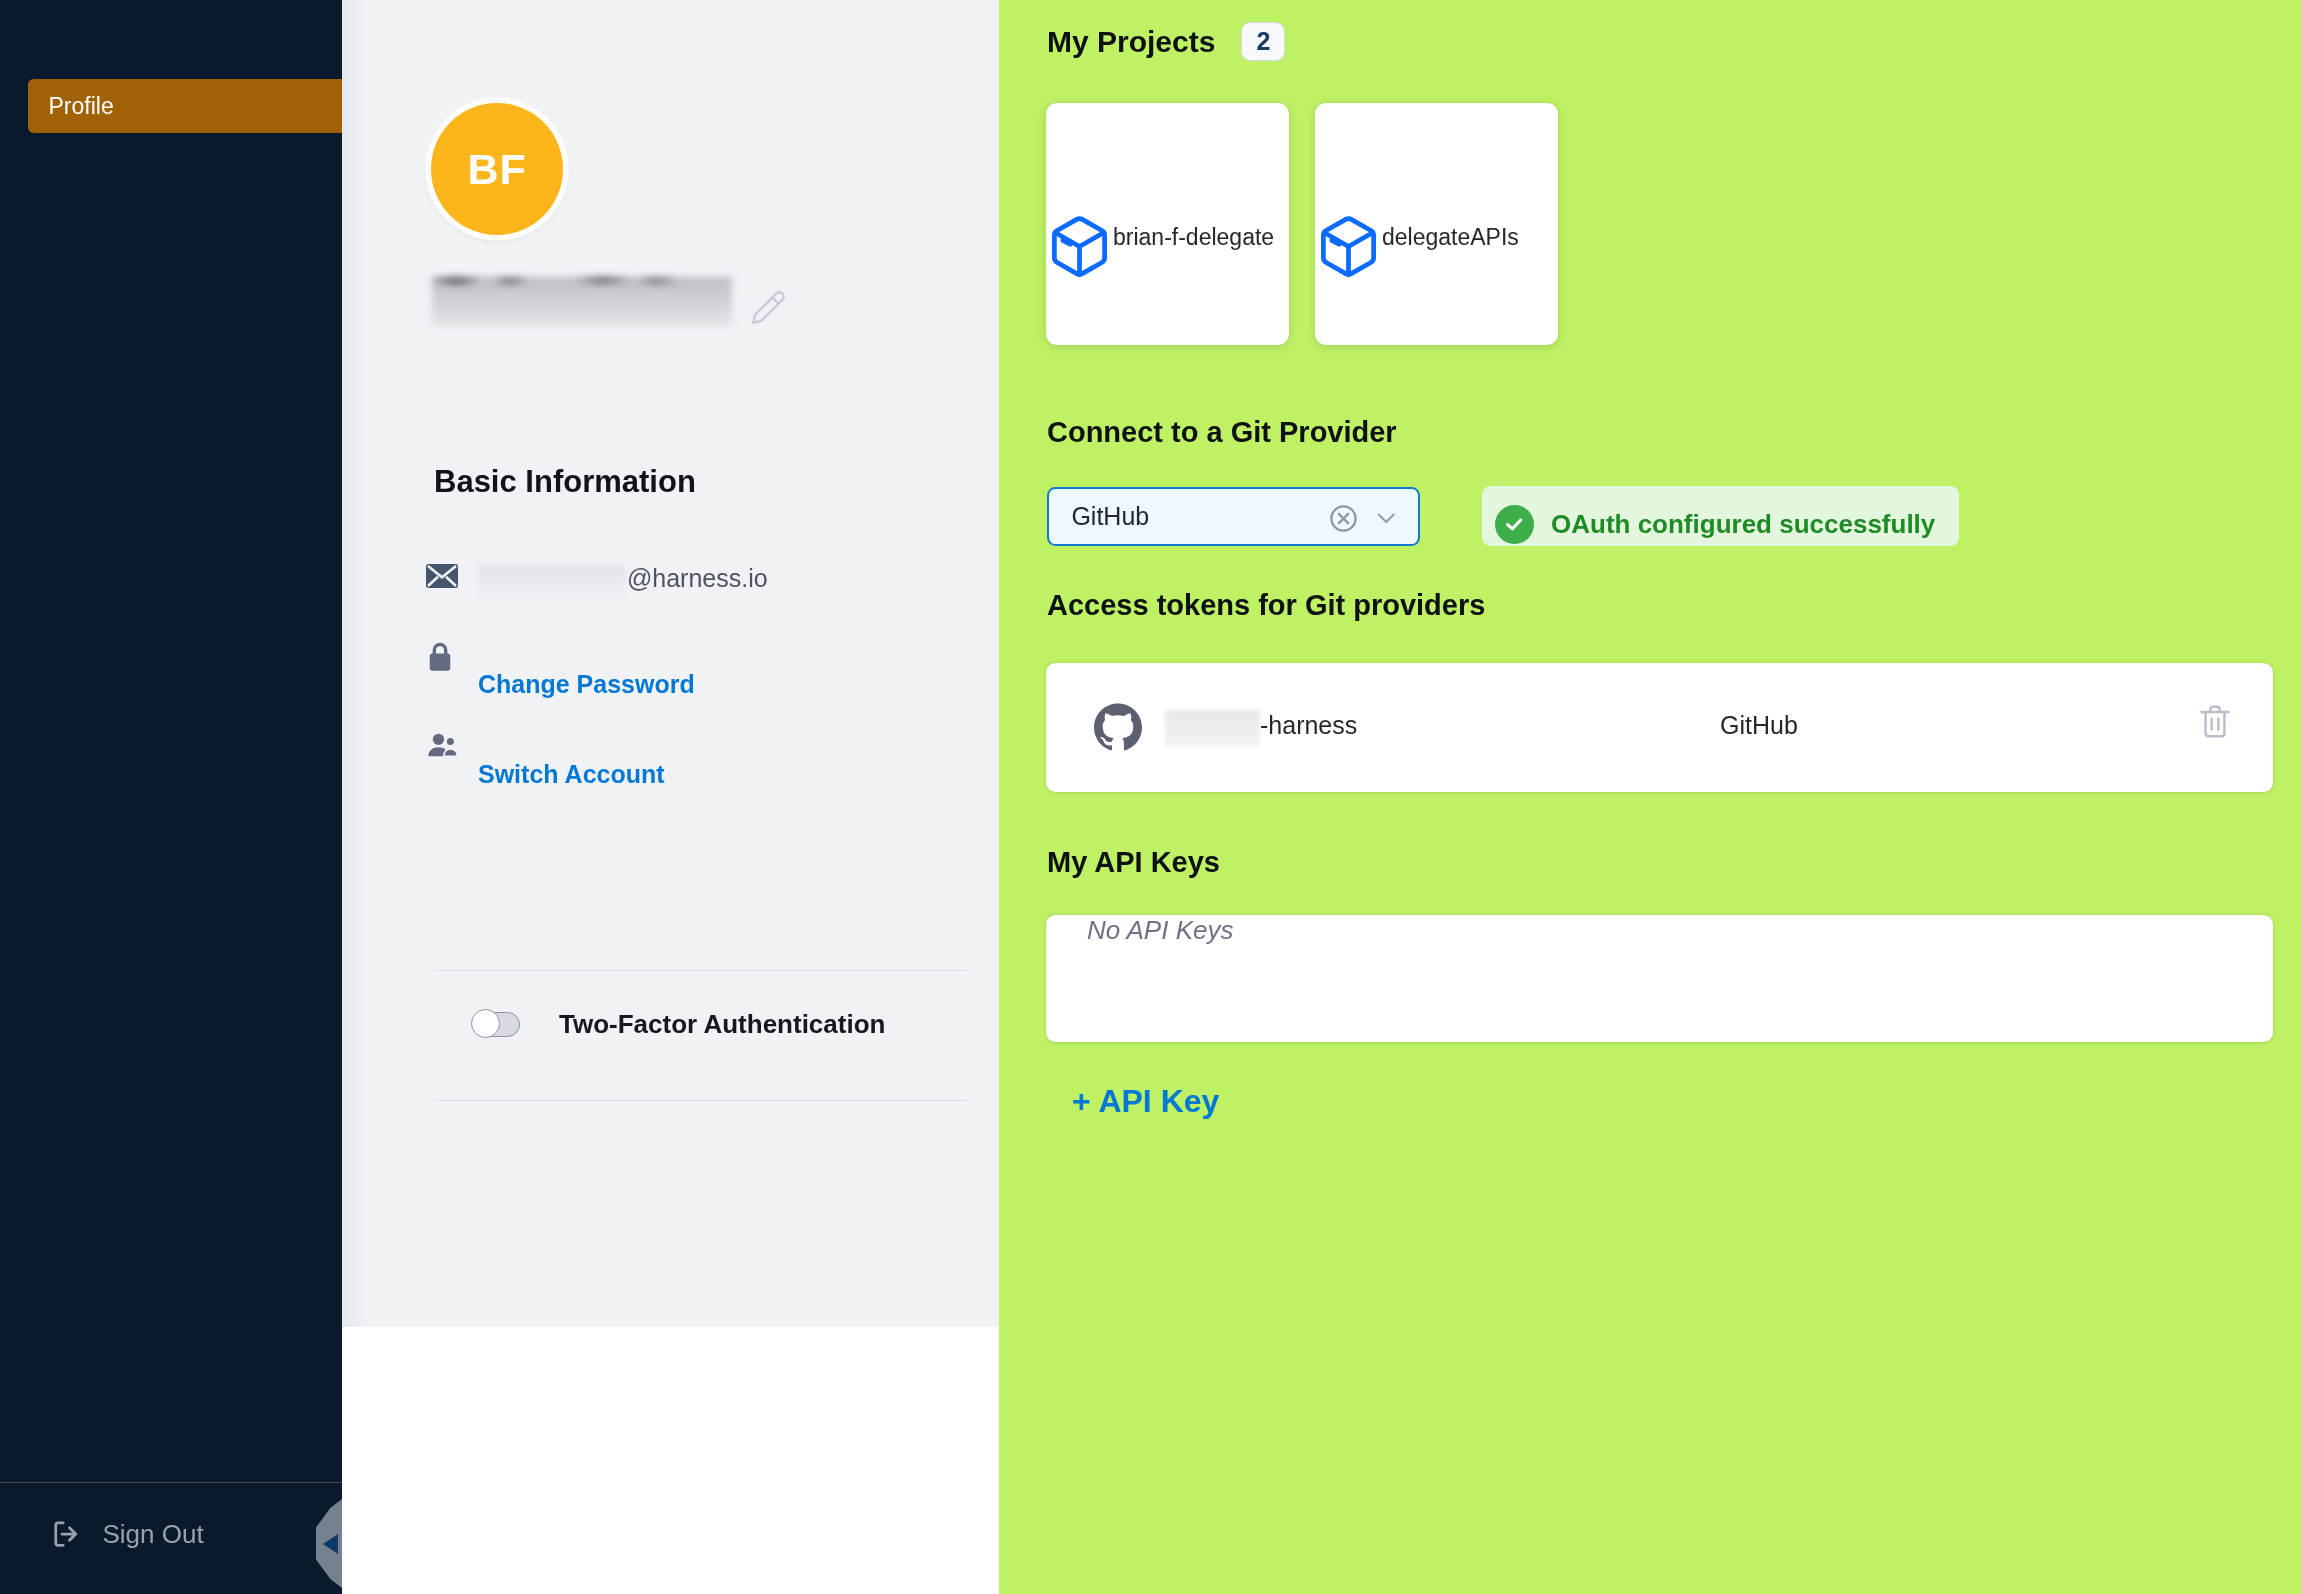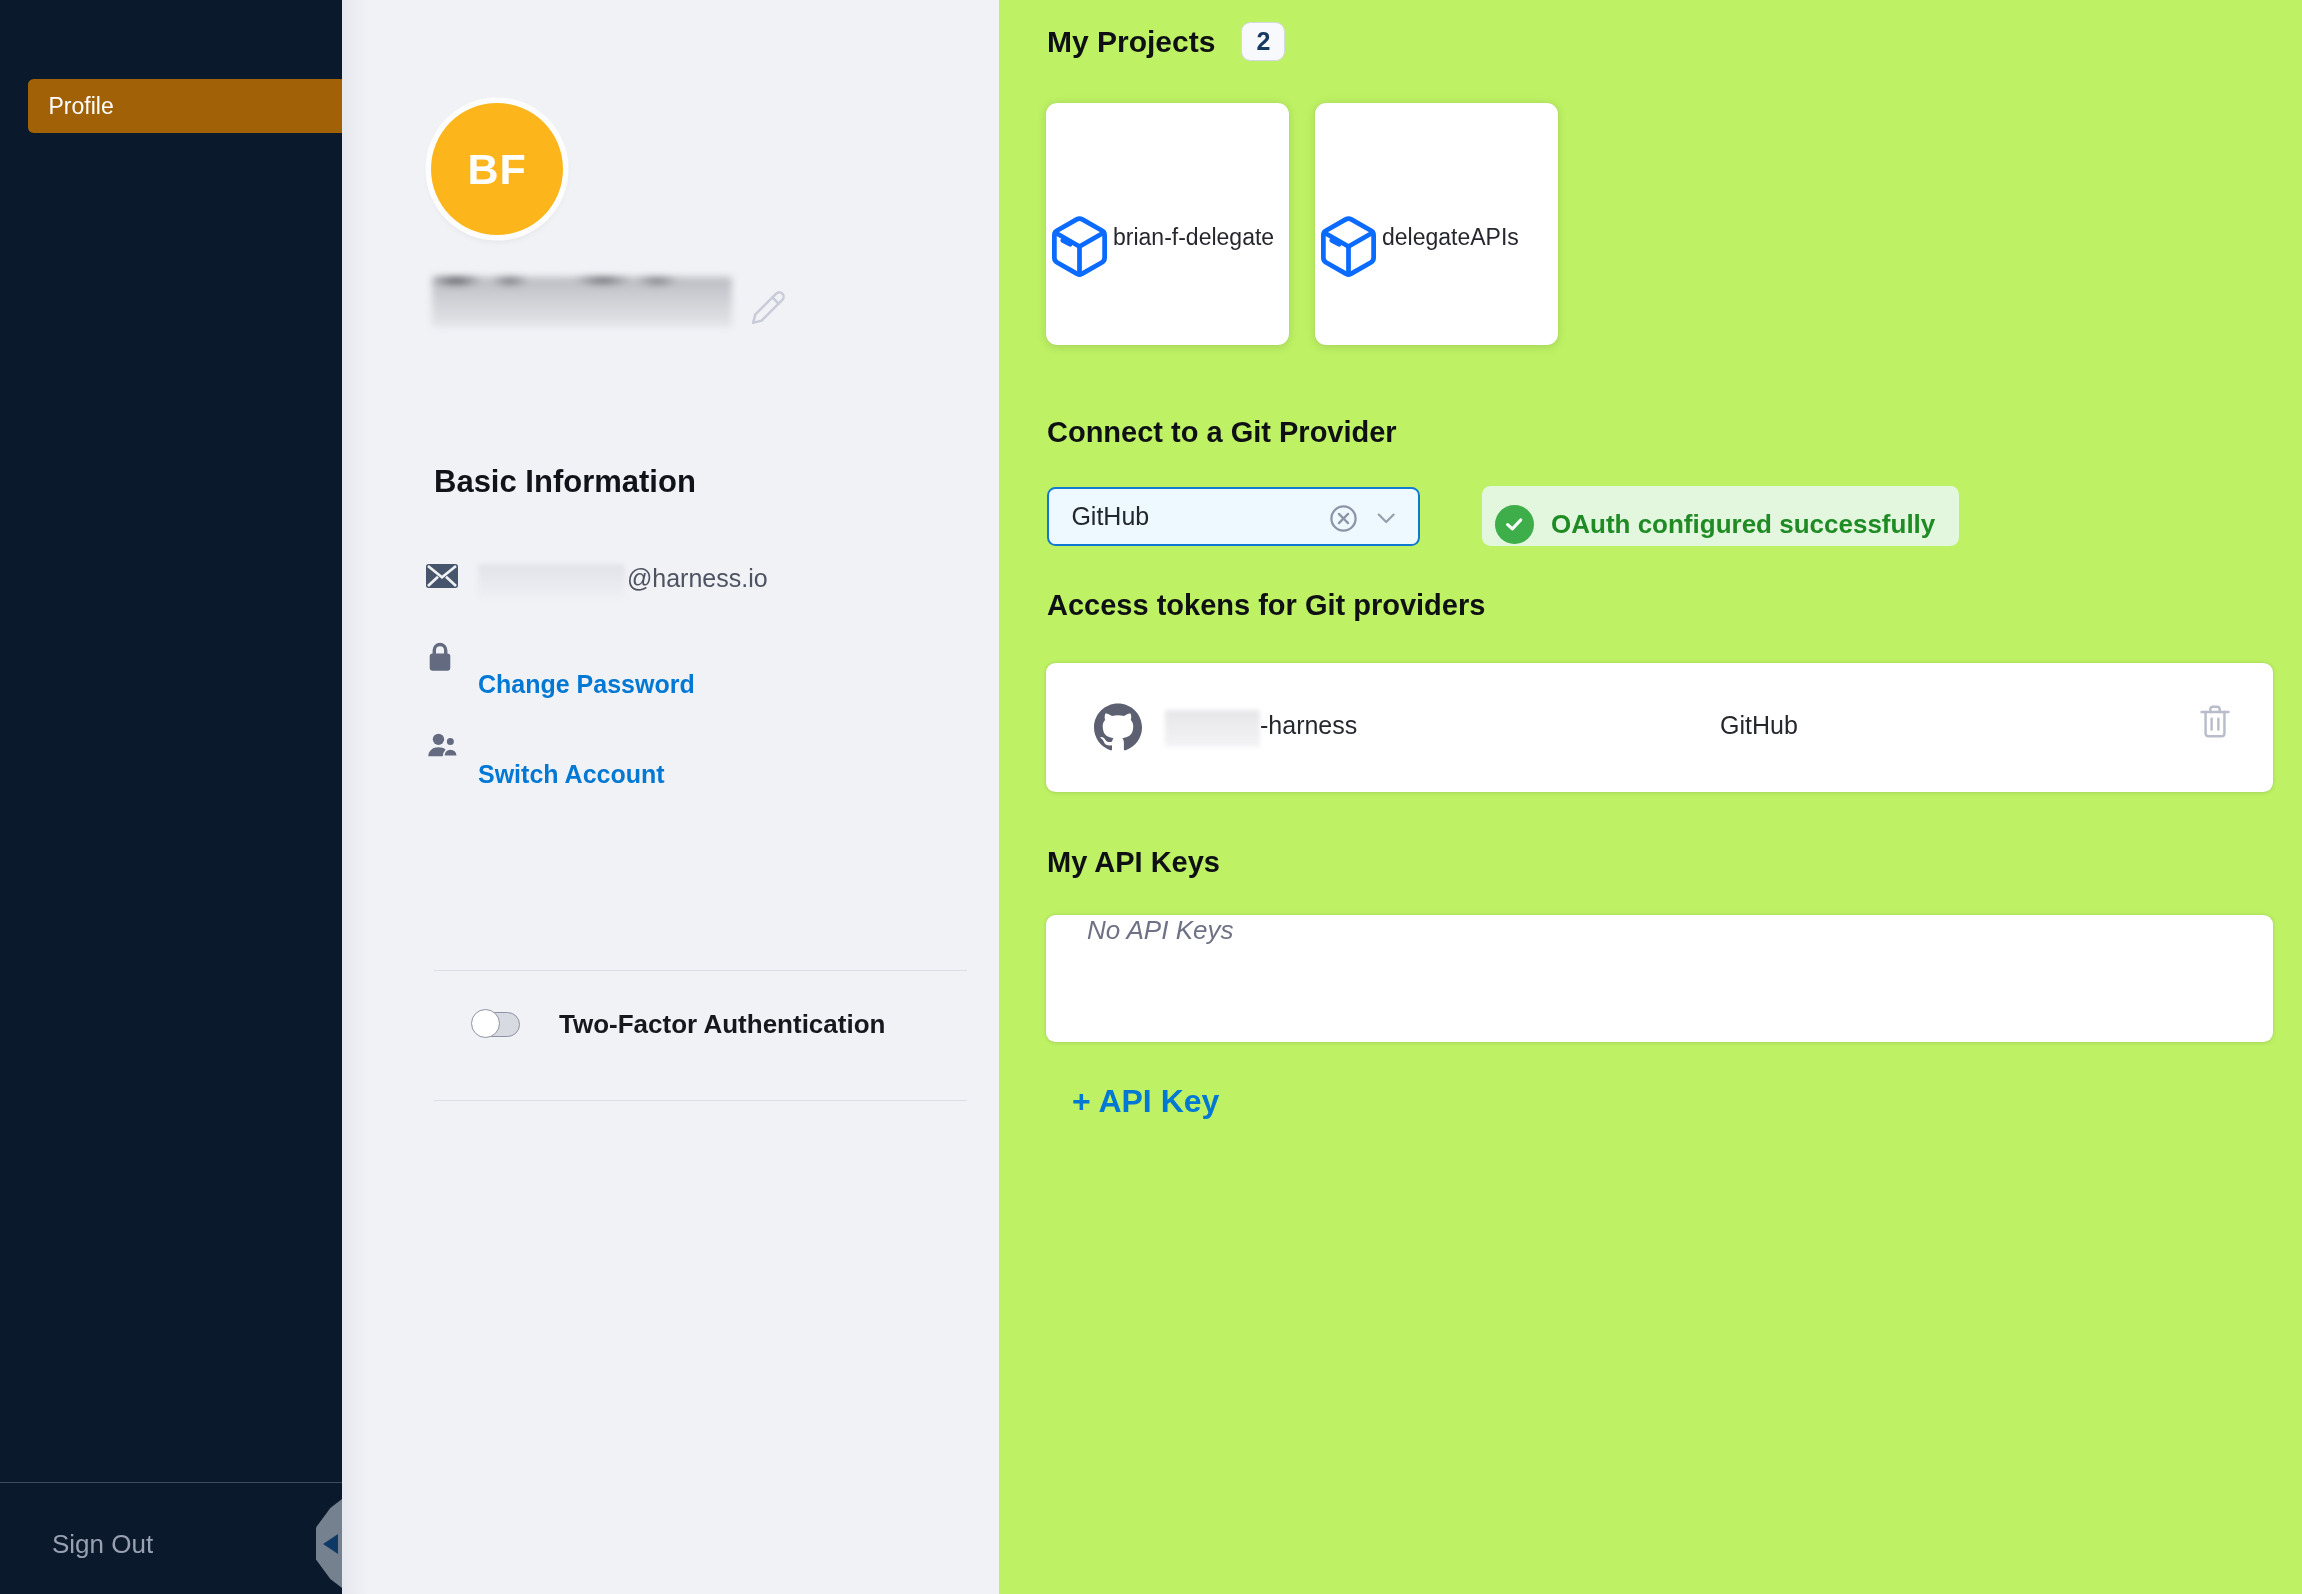--- a/index.html
+++ b/index.html
@@ -12,38 +12,38 @@
   .profile-btn {
     position:absolute; left:28px; right:0; top:79px; height:54px;
     background:#a16207; color:#ffffff; font-size:23px;
     display:flex; align-items:center; padding-left:20.5px;
     border-radius:5.6px 0 0 5.6px; cursor:pointer;
   }
   .sidebar-divider { position:absolute; left:0; right:0; top:1482px; height:0.9px; background:rgba(255,255,255,0.22); }
   .signout {
     position:absolute; left:52px; top:1508px; height:52px;
     display:flex; align-items:center; gap:20.5px;
-    color:#99a0b2; font-size:26px; cursor:pointer;flex-direction:column;
+    color:#99a0b2; font-size:26px; cursor:pointer;
   }
   .signout svg { width:30px; height:30px; }
   .collapse-handle {
     position:absolute; right:0; top:1499px; width:26px; height:89px;
     background:#76818f; cursor:pointer;
     clip-path:polygon(100% 0%, 100% 100%, 55% 90%, 0% 68%, 0% 32%, 55% 10%);
     display:flex; align-items:center; justify-content:center;
   }
   .collapse-handle .tri {
     width:0; height:0; margin-left:3.7px;
     border-top:10.3px solid transparent; border-bottom:10.3px solid transparent;
     border-right:15px solid #103a66;
   }
 
   
   .profile-panel {
-    position:absolute; left:342px; top:0; width:657px; height:1594px;
+    position:absolute; left:342px; top:0; width:657px; height:1327px;
     background:linear-gradient(to right, #e6e8ee 0px, #f1f2f6 28px);
   }
   .avatar {
     position:absolute; left:89px; top:103px; width:132px; height:132px;
     background:#fcb61b; border-radius:50%;
     box-shadow:0 0 0 5.6px #fdfdfe, 0 3.7px 9.3px rgba(0,0,0,0.12);
     display:flex; align-items:center; justify-content:center;
     color:#ffffff; font-size:43px; font-weight:700; letter-spacing:0.9px;
   }
   .name-blur {

